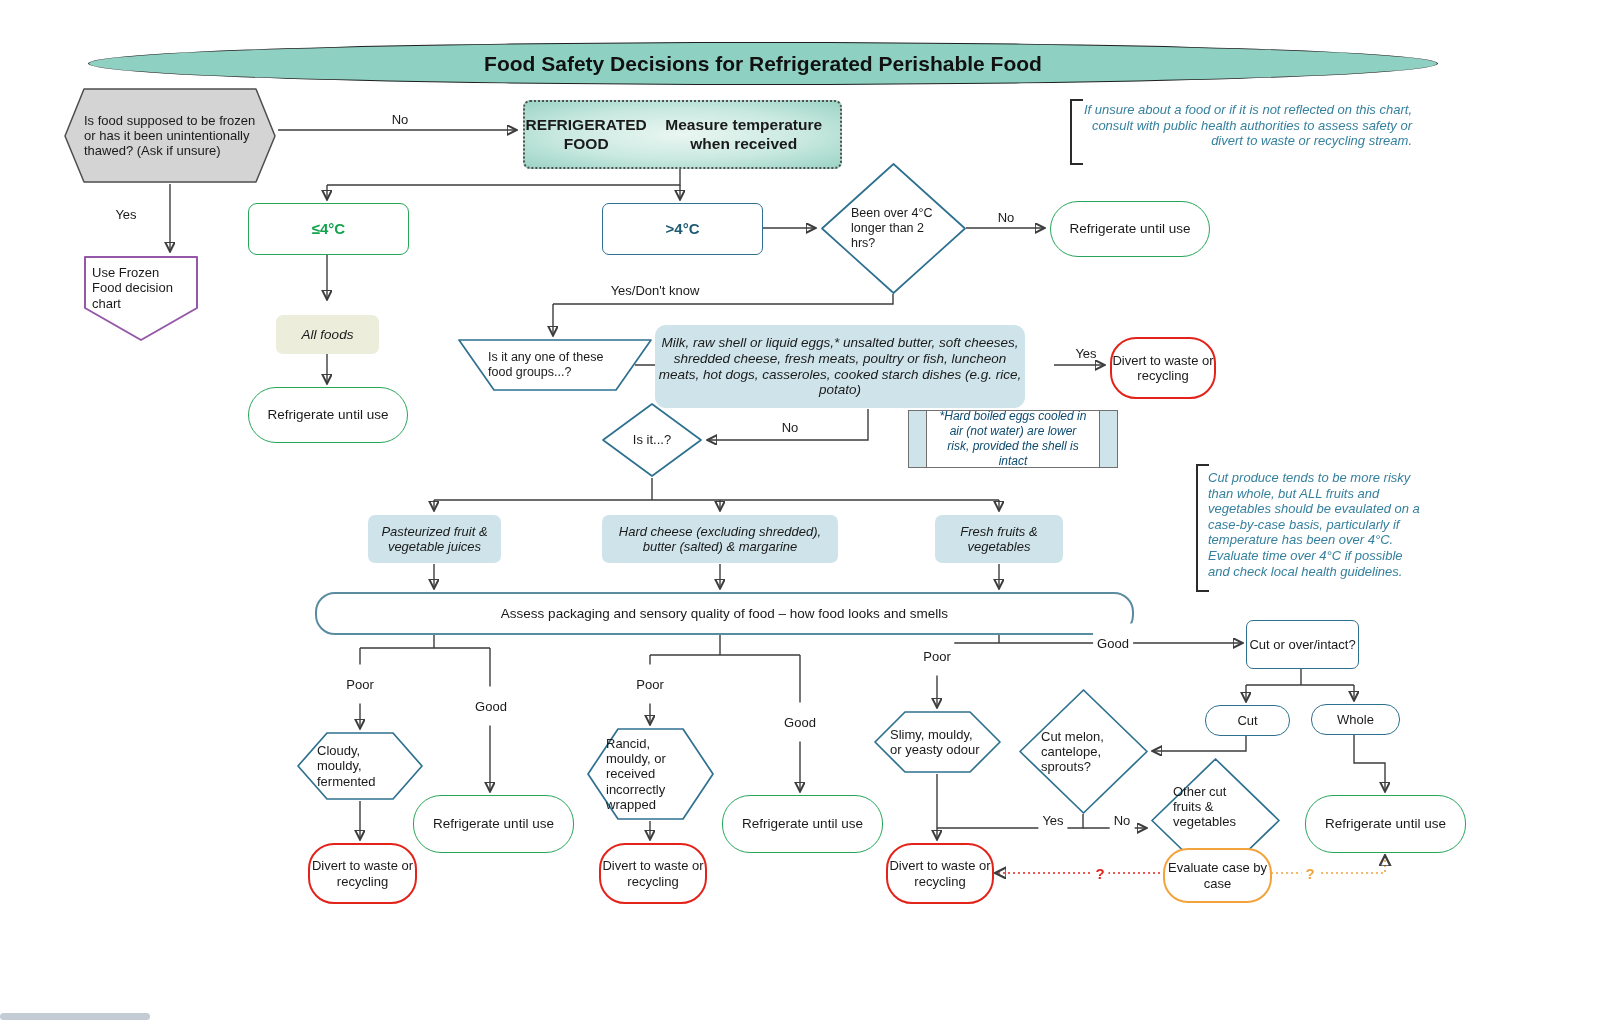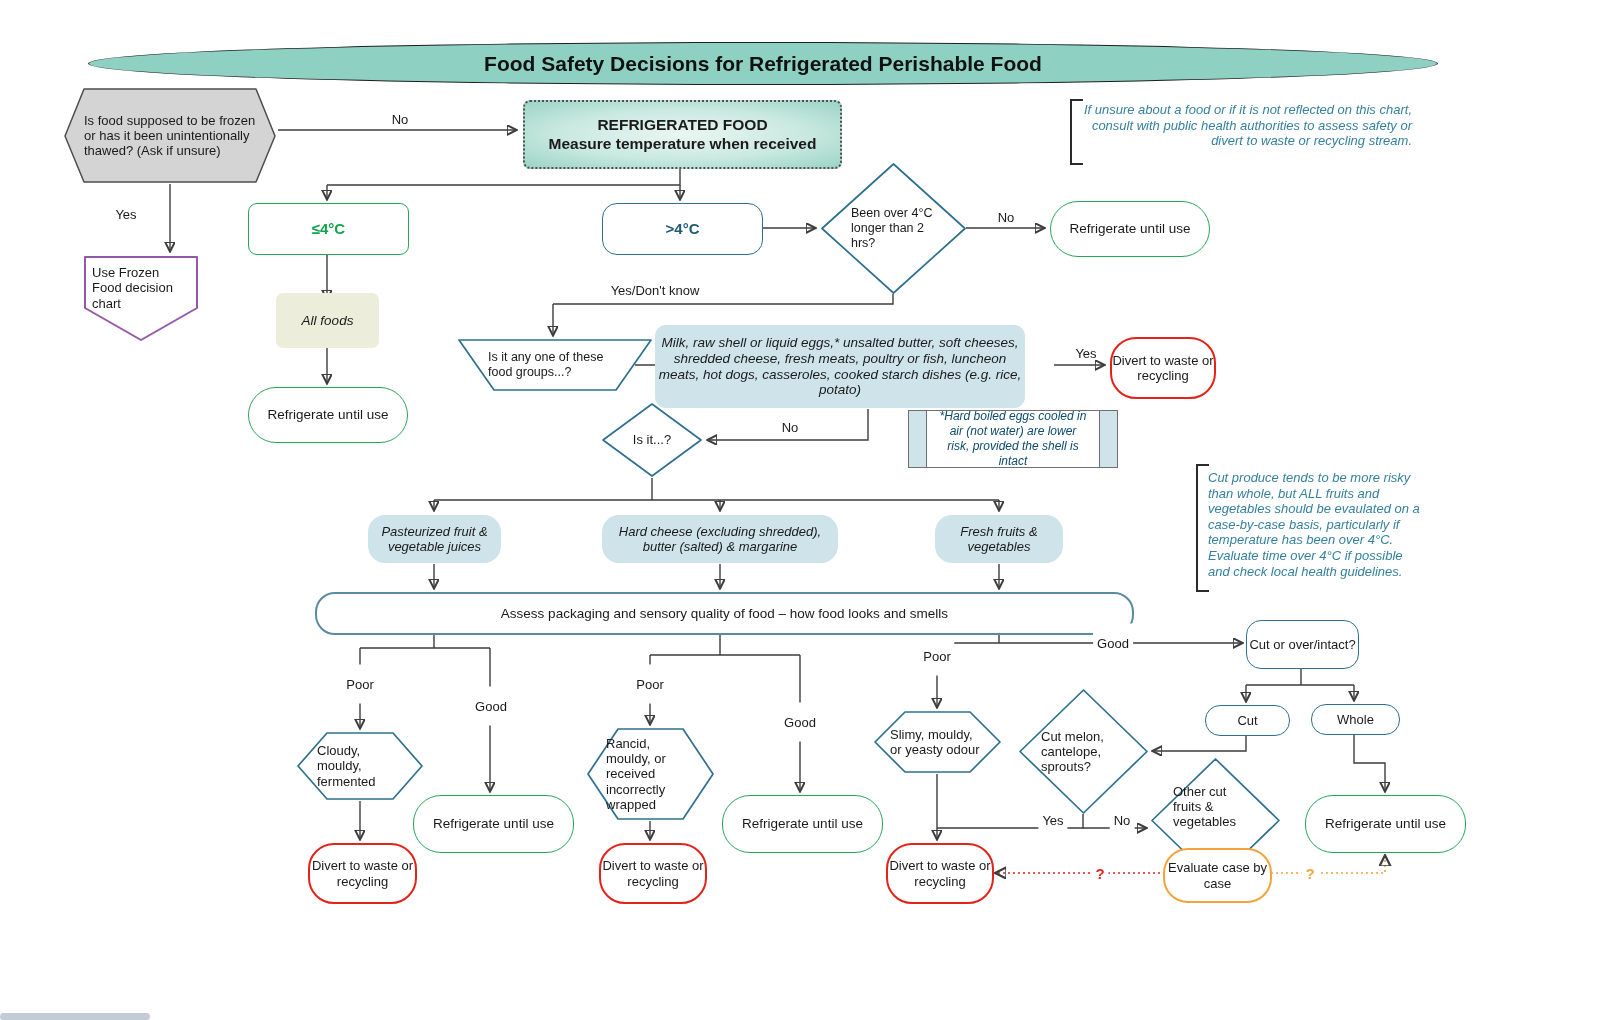--- a/index.html
+++ b/index.html
@@ -19,31 +19,31 @@
        text-align:left;line-height:1.18;font-size:13px;padding:2px 6px}
 
   .box{position:absolute;z-index:2;display:flex;align-items:center;justify-content:center;
        text-align:center;line-height:1.18;font-size:13px;background:#fff}
 
   .header{position:absolute;left:88px;top:42px;width:1348px;height:41px;z-index:2;
           background:#8ed1c2;border:1.5px solid #1f1f1f;border-radius:50%;
           display:flex;align-items:center;justify-content:center;
           font-weight:bold;font-size:21px;color:#111}
 
-  .refbox{left:523px;top:100px;width:315px;height:65px;flex-direction:column;
+  .refbox{left:523px;top:100px;width:315px;height:65px;flex-direction:row;
           background:radial-gradient(ellipse at center,#eaf6f2 0%,#c9e9e0 55%,#9cd4c5 100%);
           border:2px dotted #4f4f4f;border-radius:7px;font-weight:bold;font-size:15.5px}
 
   .b-green{border:1.8px solid #27a65a;border-radius:9px}
-  .b-blue{border:1.8px solid #2e708f;border-radius:15px}
+  .b-blue{border:1.8px solid #2e708f;border-radius:7px}
   .pill-green{border:1.8px solid #27a65a;border-radius:28px;font-size:13.5px}
   .pill-red{border:2px solid #e3231a;border-radius:26px}
   .pill-orange{border:2px solid #f2a33c;border-radius:25px}
   .pill-blue{border:1.6px solid #2e708f;border-radius:15px}
-  .fill-lightblue{background:#cfe4ea;border:none;border-radius:17px;font-style:italic}
+  .fill-lightblue{background:#cfe4ea;border:none;border-radius:7px;font-style:italic}
   .fill-olive{background:#ecedda;border:none;border-radius:7px;font-style:italic;font-size:13.5px}
   .assess{border:2px solid #5b8ba0;border-radius:20px;font-size:13.5px}
 
   .green-text{color:#12a34c;font-weight:bold;font-size:15px}
   .teal-text{color:#1d5a73;font-weight:bold;font-size:15px}
 
   .note{position:absolute;z-index:2;color:#35809e;font-style:italic;font-size:13px;line-height:1.2}
   .bracket{position:absolute;z-index:2;width:11px;
            border-left:2px solid #2b2b2b;border-top:2px solid #2b2b2b;border-bottom:2px solid #2b2b2b}
 
@@ -156,21 +156,21 @@
   <svg viewBox="0 0 145 131" preserveAspectRatio="none">
     <polygon class="shape-stroke" points="72.5,1 144,65.5 72.5,130 1,65.5"></polygon>
   </svg>
   <div class="lbl" style="padding:2px 30px;font-size:12.5px">Been over 4°C longer than 2 hrs?</div>
 </div>
 
 <div class="box pill-green" style="left:1050px;top:201px;width:158px;height:54px">
   <span>Refrigerate until use</span>
 </div>
 
-<div class="box fill-olive" style="left:276px;top:293px;width:103px;height:55px">
+<div class="box fill-olive" style="left:276px;top:315px;width:103px;height:39px">
   <span>All foods</span>
 </div>
 
 <div class="box pill-green" style="left:248px;top:387px;width:158px;height:54px">
   <span>Refrigerate until use</span>
 </div>
 
 <div class="node" style="left:458px;top:339px;width:194px;height:52px">
   <svg viewBox="0 0 194 52" preserveAspectRatio="none">
     <polygon class="shape-stroke" points="1,1 193,1 158,51 36,51"></polygon>

